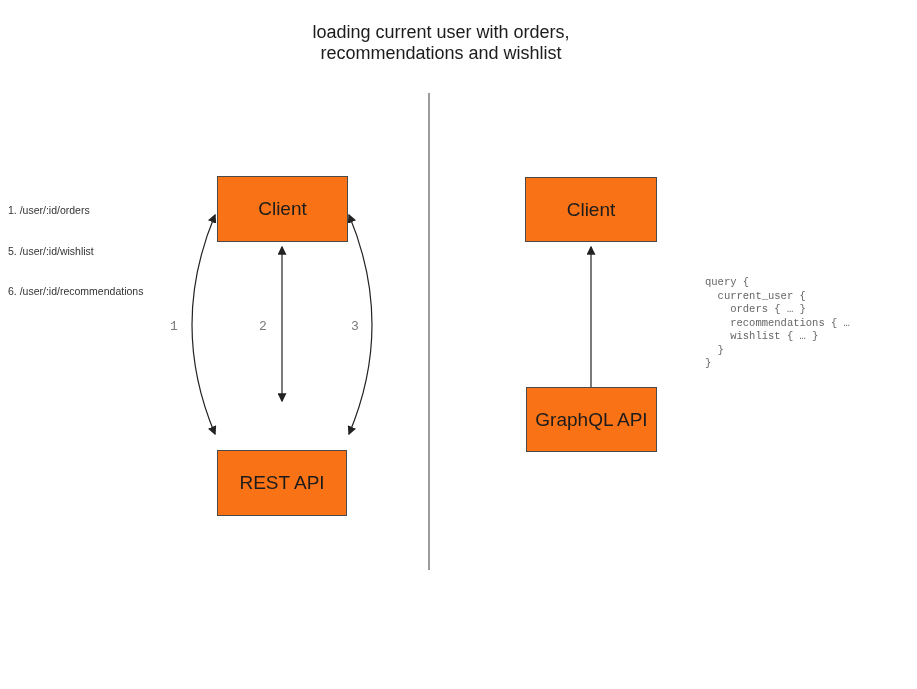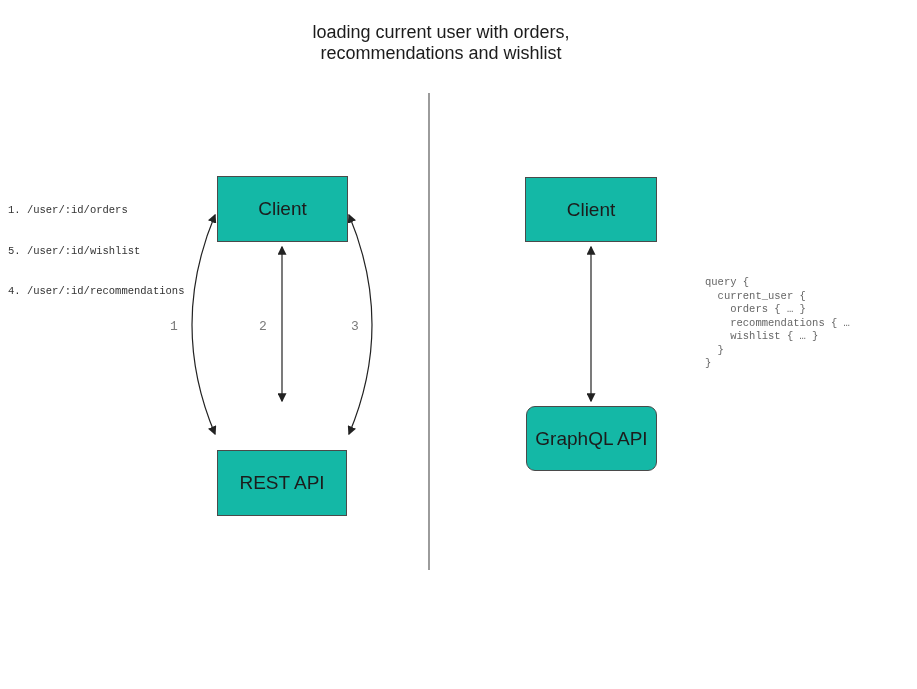--- a/index.html
+++ b/index.html
@@ -29,38 +29,38 @@
   .arrows-layer {
     position: absolute;
     left: 0;
     top: 0;
     width: 917px;
     height: 689px;
   }
   .node-box {
     position: absolute;
     box-sizing: border-box;
-    background: #14b8a6;
+    background: #f97316;
     border: 1px solid #4a4a4a;
     display: flex;
     align-items: center;
     justify-content: center;
     font-size: 19px;
     color: #1c1c1c;
   }
   .box-client-left  { left: 217px; top: 176px; width: 131px; height: 66px; }
   .box-rest-api     { left: 217px; top: 406px; width: 130px; height: 66px; margin-top: 44px; }
   .box-client-right { left: 525px; top: 177px; width: 132px; height: 65px; }
-  .box-graphql-api  { left: 526px; top: 406px; width: 131px; height: 65px; border-radius: 9px; }
+  .box-graphql-api  { left: 526px; top: 387px; width: 131px; height: 65px; }
 
   .endpoint-list {
     position: absolute;
     left: 8px;
     top: 177px;
-    font-family: Liberation Mono, monospace;
+    font-family: Liberation Sans, sans-serif;
     font-size: 10.5px;
     line-height: 13.5px;
     color: #333333;
     white-space: pre;
   }
   .arrow-num {
     position: absolute;
     transform: translate(-50%, -50%);
     font-family: "Liberation Mono", monospace;
     font-size: 13px;
@@ -104,21 +104,21 @@
     <path d="M 282 247 L 282 401" fill="none" stroke="#222222" stroke-width="1.2" marker-start="url(#ah)" marker-end="url(#ah)"></path>
 
     <path d="M 349 215 Q 395 325 349 434" fill="none" stroke="#222222" stroke-width="1.2" marker-start="url(#ah)" marker-end="url(#ah)"></path>
 
     <path d="M 591 247 L 591 401" fill="none" stroke="#222222" stroke-width="1.2" marker-start="url(#ah)" marker-end="url(#ah)"></path>
   </svg>
 
   <div class="endpoint-list">
     <div>1. /user/:id/orders</div>
     <div>5. /user/:id/wishlist</div>
-    <div>4. /user/:id/recommendations</div>
+    <div>6. /user/:id/recommendations</div>
   </div>
 
   <div class="node-box box-client-left">
     <span>Client</span>
   </div>
   <div class="node-box box-rest-api">
     <span>REST API</span>
   </div>
 
   <span class="arrow-num num-1">1</span>

